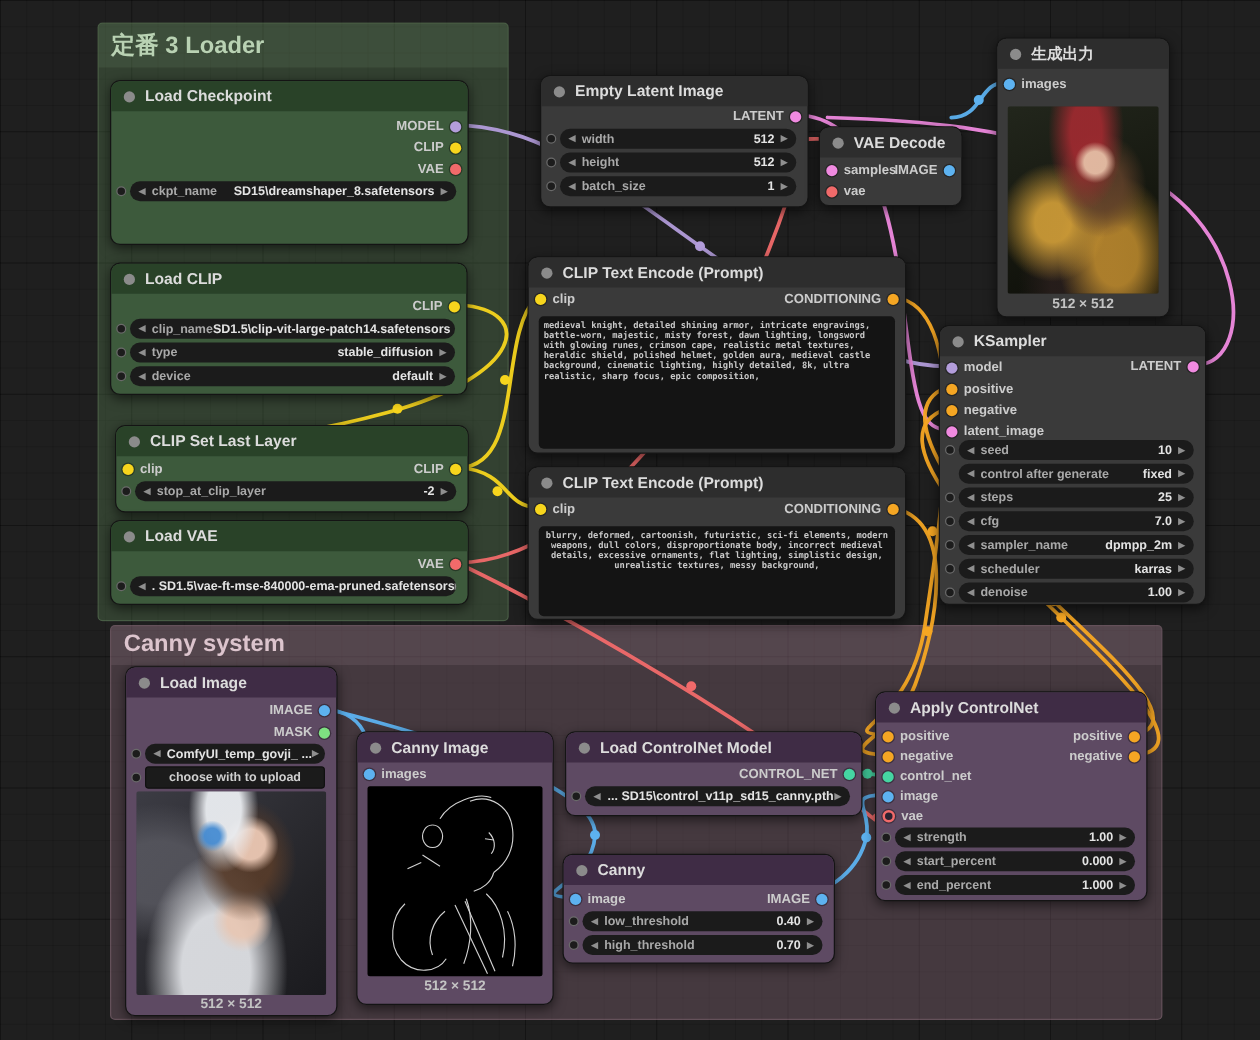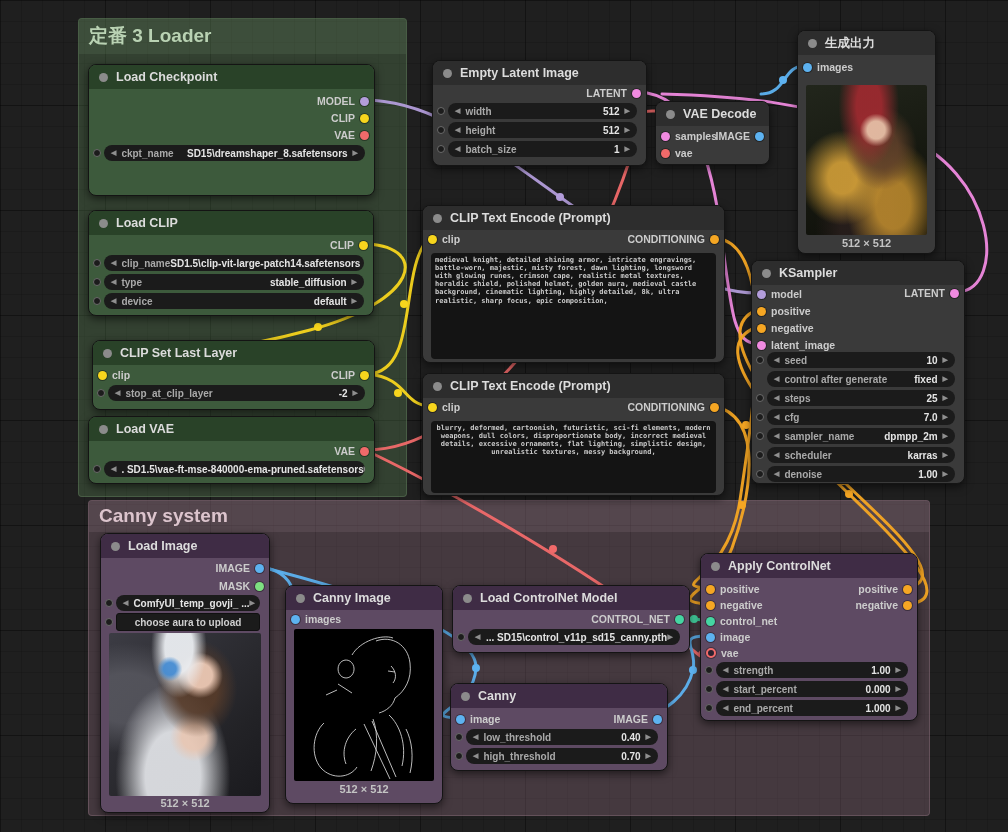--- a/index.html
+++ b/index.html
@@ -453,21 +453,21 @@
       <span class="wring"></span>
       <div class="widget center">
         <span class="arr">◀</span>
         <span class="wlabel"></span>
         <span class="wvalue">ComfyUI_temp_govji_ ...</span>
         <span class="arr">▶</span>
       </div>
     </div>
     <div class="wrow" style="top:80px">
       <span class="wring"></span>
-      <div class="btn">choose aura to upload</div>
+      <div class="btn">choose with to upload</div>
     </div>
     <div class="imgbox girl" style="top:99px;height:163px;"></div>
     <div class="caption" style="top:263px;">512 × 512</div>
   </div>
 
   <div class="node purple" style="left:285px;top:585px;width:156px;height:217px;">
     <div class="nheader">
       <span class="sdot"></span>
       <span class="ntitle">Canny Image</span>
     </div>

